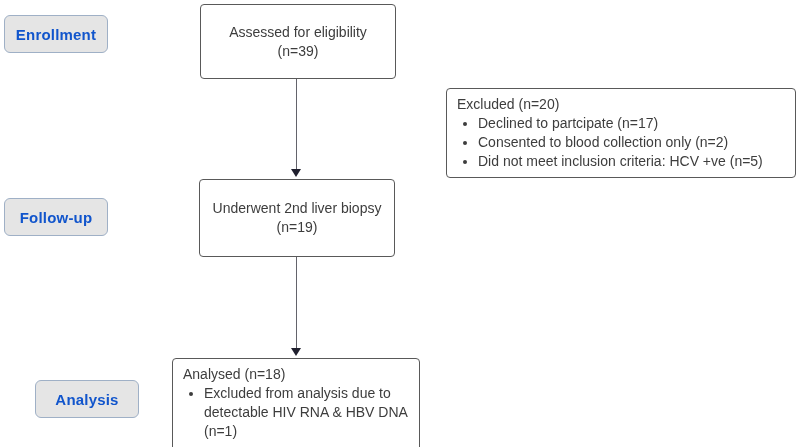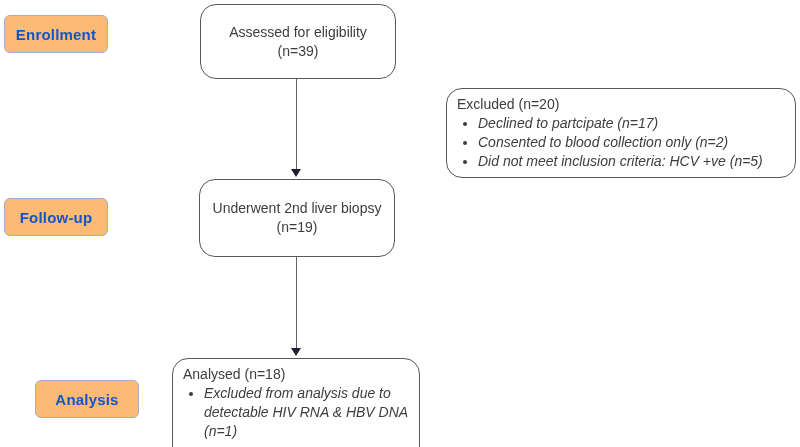--- a/index.html
+++ b/index.html
@@ -11,41 +11,41 @@
     background: #ffffff;
     font-family: "Liberation Sans", sans-serif;
     overflow: hidden;
   }
   
   .stage {
     position: absolute;
     left: 4px;
     width: 104px;
     height: 38px;
-    background: #fdba74;
+    background: #e5e5e5;
     border: 1.5px solid #9fb0c6;
     border-radius: 6px;
     color: #1155cc;
     font-weight: bold;
     font-size: 15px;
     display: flex;
     align-items: center;
     justify-content: center;
     letter-spacing: .2px;
   }
   #stage-enrollment { top: 15px; }
   #stage-followup   { top: 198px; }
   #stage-analysis   { top: 380px; margin-left: 31px; }
 
   
   .fbox {
     position: absolute;
     background: #ffffff;
     border: 1px solid #595959;
-    border-radius: 16px;
+    border-radius: 4px;
     color: #3d3d3d;
     font-size: 14px;
     line-height: 19px;
   }
   .fbox.center {
     display: flex;
     flex-direction: column;
     align-items: center;
     justify-content: center;
     text-align: center;
@@ -56,21 +56,20 @@
   }
   #box-assessed { left: 200px; top: 4px;   width: 196px; height: 75px; }
   #box-biopsy   { left: 199px; top: 179px; width: 196px; height: 78px; }
   #box-analysed { left: 172px; top: 358px; width: 248px; height: 105px; }
   #box-excluded { left: 446px; top: 88px;  width: 350px; height: 90px; }
 
   .fbox ul {
     list-style: disc;
     margin: 0;
     padding-left: 21px;
-    font-style: italic;
   }
   .fbox ul li { padding-left: 0; }
 
   
   .arrow { position: absolute; width: 11px; }
   #arrow-1 { left: 291px; top: 79px;  height: 98px; }
   #arrow-2 { left: 291px; top: 257px; height: 99px; }
   .arrow .line {
     position: absolute;
     left: 5px; top: 0;

